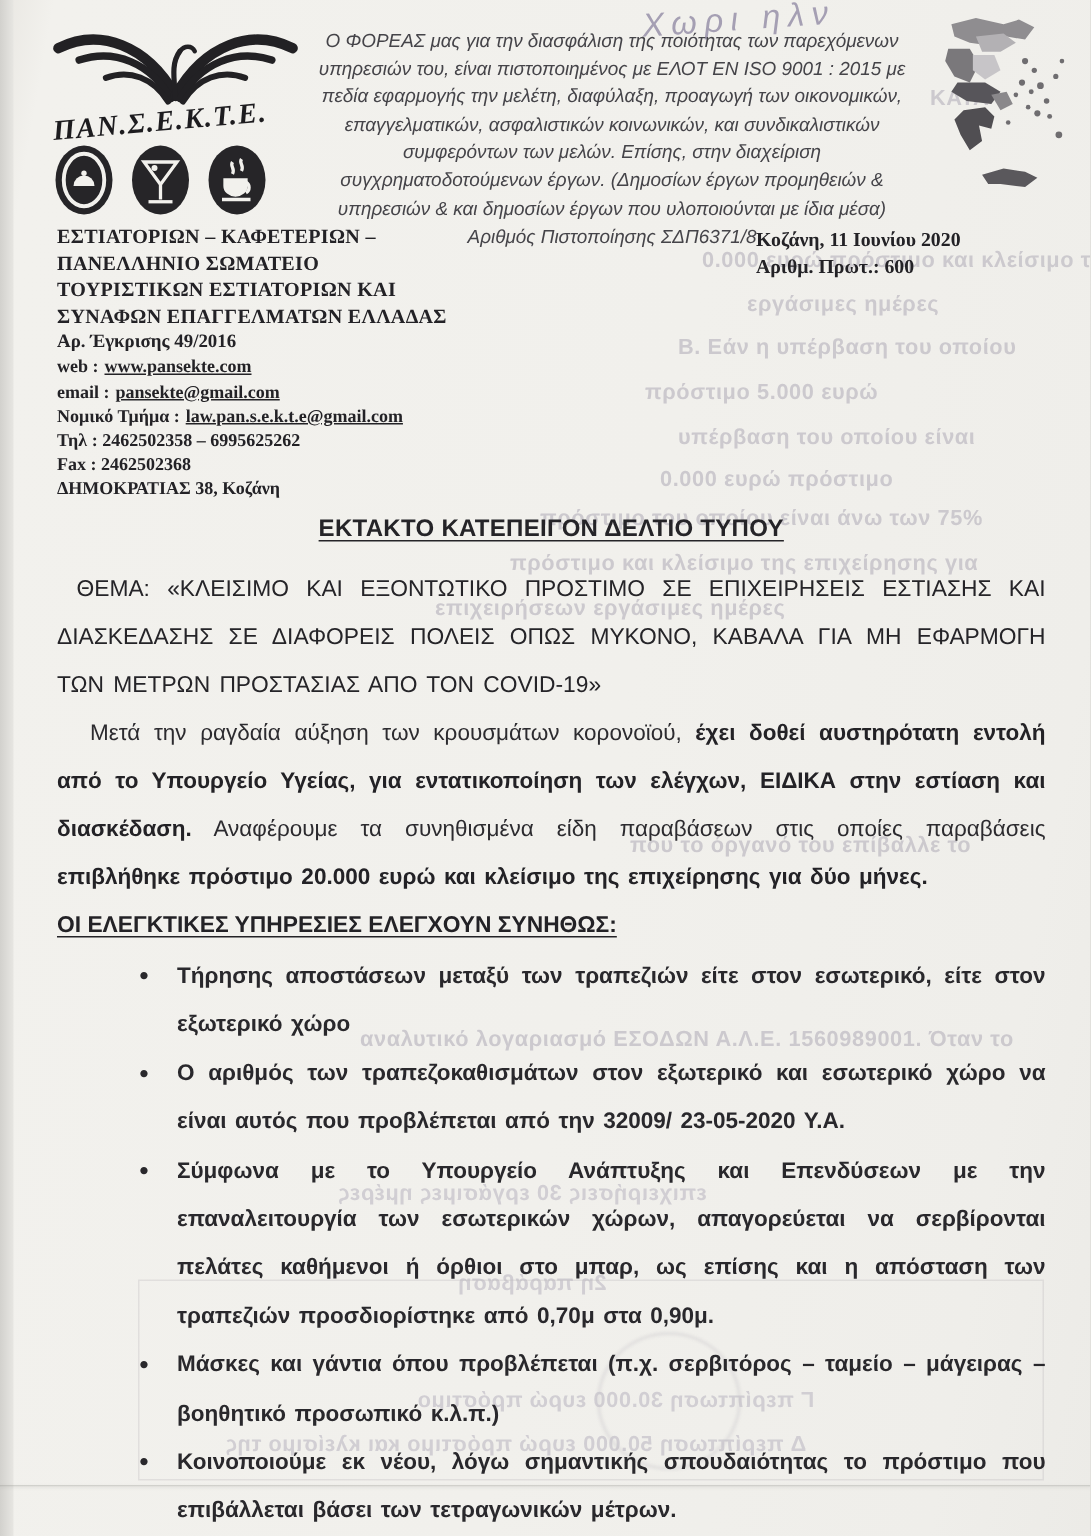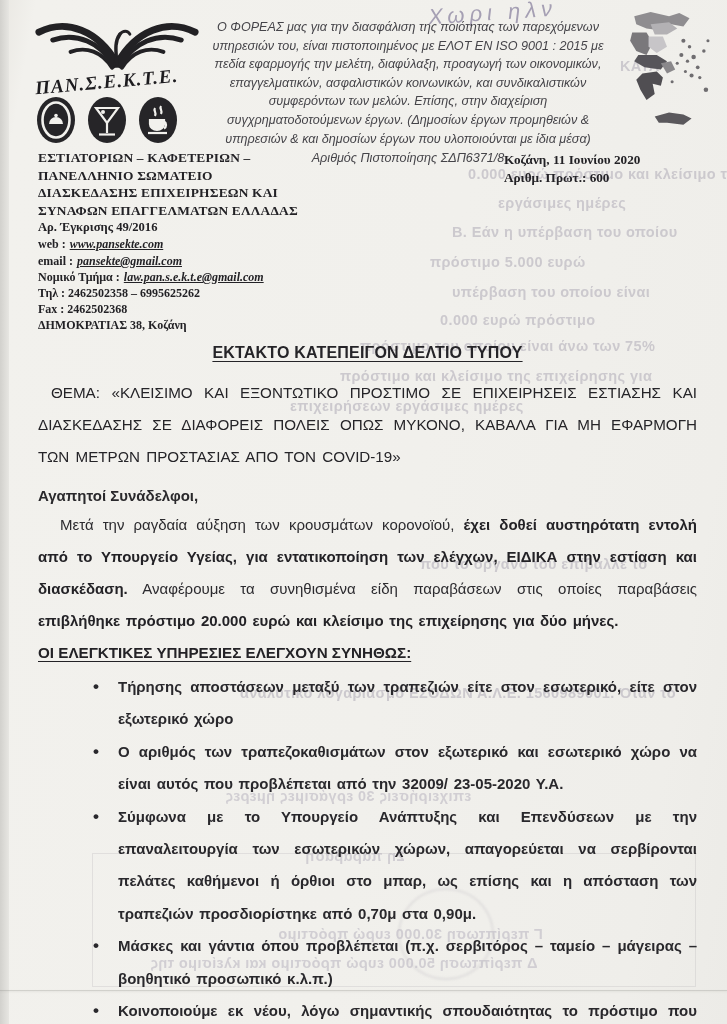--- a/index.html
+++ b/index.html
@@ -54,21 +54,21 @@
     font-size:22px; letter-spacing:5px; color:#938ca6; opacity:.8;
     transform:rotate(-4deg); white-space:nowrap;
   }
 
   
   .lh-left{ position:absolute; left:38px; top:149px; width:420px;
     font-family:"Liberation Serif", serif; font-weight:bold; color:#232226; }
   .lh-left .org-line{ font-size:13.4px; line-height:17.6px; letter-spacing:.2px; }
   .lh-left .small-line{ font-size:12px; line-height:16.2px; }
   .lh-left .approval{ font-size:12.6px; line-height:17px; }
-  .u{ text-decoration:underline;font-style:italic; }
+  .u{ text-decoration:underline; }
   .lbl{ margin-right:4px; }
 
   .lh-right{ position:absolute; left:504px; top:151px; width:220px;
     font-family:"Liberation Serif", serif; font-weight:bold; color:#232226;
     font-size:13.2px; line-height:17.5px; }
 
   
   .content{ position:absolute; left:38px; top:344px; width:659px; }
   .pr-title{
     text-align:center; font-weight:bold; font-size:16px; letter-spacing:.2px;
@@ -200,21 +200,21 @@
         <circle cx="88" cy="78" r="2.2"></circle>
           <circle cx="55" cy="70" r="1.5"></circle>
       </g>
       <polygon points="38,104 52,100 66,102 74,106 66,112 50,110 42,110" fill="#5a585c"></polygon>
     </svg>
   </div>
 
   <div class="lh-left">
     <div class="org-line">ΕΣΤΙΑΤΟΡΙΩΝ – ΚΑΦΕΤΕΡΙΩΝ –</div>
     <div class="org-line">ΠΑΝΕΛΛΗΝΙΟ ΣΩΜΑΤΕΙΟ</div>
-    <div class="org-line">ΔΙΑΣΚΕΔΑΣΗΣ ΕΠΙΧΕΙΡΗΣΕΩΝ ΚΑΙ</div>
+    <div class="org-line">ΤΟΥΡΙΣΤΙΚΩΝ ΕΣΤΙΑΤΟΡΙΩΝ ΚΑΙ</div>
     <div class="org-line">ΣΥΝΑΦΩΝ ΕΠΑΓΓΕΛΜΑΤΩΝ ΕΛΛΑΔΑΣ</div>
     <div class="approval">Αρ. Έγκρισης 49/2016</div>
     <div class="small-line">
       <span class="lbl">web :</span><span class="u">www.pansekte.com</span>
     </div>
     <div class="small-line">
       <span class="lbl">email :</span><span class="u">pansekte@gmail.com</span>
     </div>
     <div class="small-line">
       <span class="lbl">Νομικό Τμήμα :</span><span class="u">law.pan.s.e.k.t.e@gmail.com</span>
@@ -225,21 +225,20 @@
   </div>
 
   <div class="lh-right">
     <div>Κοζάνη, 11 Ιουνίου 2020</div>
     <div>Αριθμ. Πρωτ.: 600</div>
   </div>
 
   <div class="content">
     <div class="pr-title">ΕΚΤΑΚΤΟ ΚΑΤΕΠΕΙΓΟΝ ΔΕΛΤΙΟ ΤΥΠΟΥ</div>
     <div class="pr-subject">ΘΕΜΑ: «ΚΛΕΙΣΙΜΟ ΚΑΙ ΕΞΟΝΤΩΤΙΚΟ ΠΡΟΣΤΙΜΟ ΣΕ ΕΠΙΧΕΙΡΗΣΕΙΣ ΕΣΤΙΑΣΗΣ ΚΑΙ ΔΙΑΣΚΕΔΑΣΗΣ ΣΕ ΔΙΑΦΟΡΕΙΣ ΠΟΛΕΙΣ ΟΠΩΣ ΜΥΚΟΝΟ, ΚΑΒΑΛΑ ΓΙΑ ΜΗ ΕΦΑΡΜΟΓΗ ΤΩΝ ΜΕΤΡΩΝ ΠΡΟΣΤΑΣΙΑΣ ΑΠΟ ΤΟΝ COVID-19»</div>
-    <div class="salutation">Αγαπητοί Συνάδελφοι,</div>
     <p class="intro"><span>Μετά την ραγδαία αύξηση των κρουσμάτων κορονοϊού, </span><b>έχει δοθεί αυστηρότατη εντολή από το Υπουργείο Υγείας, για εντατικοποίηση των ελέγχων, ΕΙΔΙΚΑ στην εστίαση και διασκέδαση.</b><span> Αναφέρουμε τα συνηθισμένα είδη παραβάσεων στις οποίες παραβάσεις </span><b>επιβλήθηκε πρόστιμο 20.000 ευρώ και κλείσιμο της επιχείρησης για δύο μήνες.</b></p>
     <div class="checks-heading">ΟΙ ΕΛΕΓΚΤΙΚΕΣ ΥΠΗΡΕΣΙΕΣ ΕΛΕΓΧΟΥΝ ΣΥΝΗΘΩΣ:</div>
     <ul class="checks">
       <li>Τήρησης αποστάσεων μεταξύ των τραπεζιών είτε στον εσωτερικό, είτε στον εξωτερικό χώρο</li>
       <li>Ο αριθμός των τραπεζοκαθισμάτων στον εξωτερικό και εσωτερικό χώρο να είναι αυτός που προβλέπεται από την 32009/ 23-05-2020 Υ.Α.</li>
       <li>Σύμφωνα με το Υπουργείο Ανάπτυξης και Επενδύσεων με την επαναλειτουργία των εσωτερικών χώρων, απαγορεύεται να σερβίρονται πελάτες καθήμενοι ή όρθιοι στο μπαρ, ως επίσης και η απόσταση των τραπεζιών προσδιορίστηκε από 0,70μ στα 0,90μ.</li>
       <li>Μάσκες και γάντια όπου προβλέπεται (π.χ. σερβιτόρος – ταμείο – μάγειρας – βοηθητικό προσωπικό κ.λ.π.)</li>
       <li>Κοινοποιούμε εκ νέου, λόγω σημαντικής σπουδαιότητας το πρόστιμο που επιβάλλεται βάσει των τετραγωνικών μέτρων.</li>
     </ul>
   </div>

